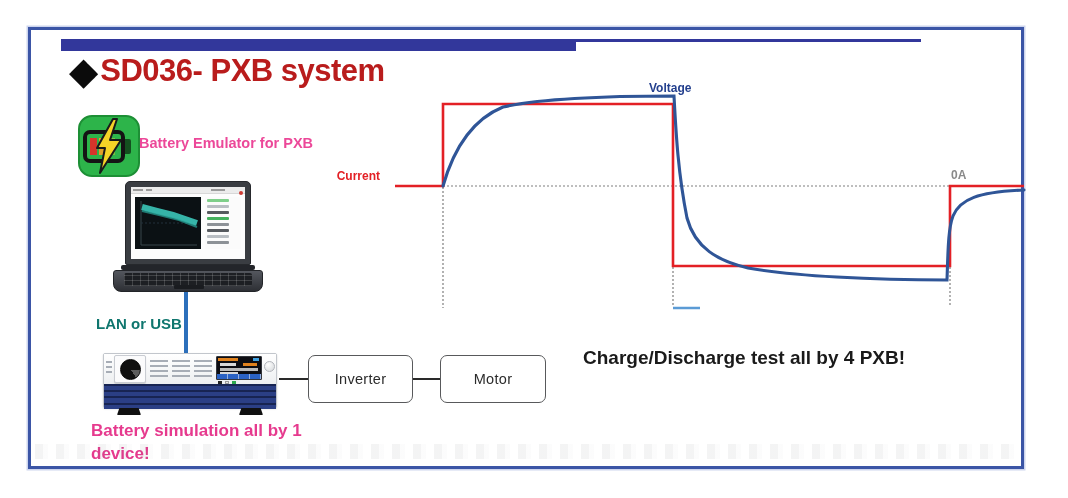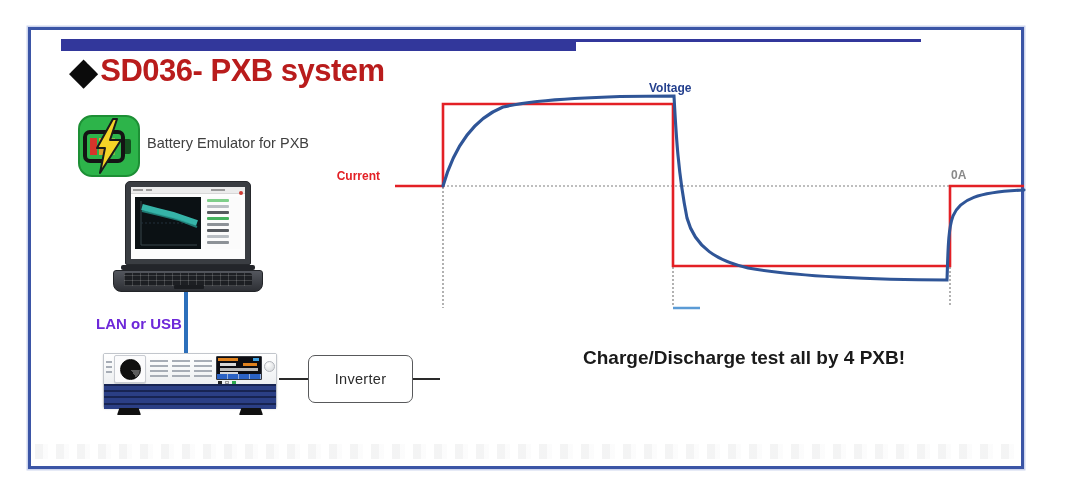--- a/index.html
+++ b/index.html
@@ -16,21 +16,21 @@
   .accent-bar { position:absolute; left:30px; top:9px; width:515px; height:12px; background:#32379b; }
   .accent-line { position:absolute; left:545px; top:9px; width:345px; height:2.5px; background:#32379b; }
 
   
   .title-row { position:absolute; left:38px; top:22px; display:flex; align-items:center; }
   .title-diamond { font-size:38px; line-height:38px; color:#0b0b0b; margin-right:2px; }
   .title-text { font-size:31px; font-weight:bold; color:#b91c1c; letter-spacing:-0.5px; }
 
   
   .bat-icon { position:absolute; left:47px; top:85px; width:62px; height:62px; }
-  .bat-label { position:absolute; left:116px; top:105px; font-size:14.5px; font-weight:normal; color:#404040; }
+  .bat-label { position:absolute; left:108px; top:105px; font-size:14.5px; font-weight:bold; color:#ec4899; }
 
   
   .laptop { position:absolute; left:82px; top:151px; width:150px; height:114px; }
   .lt-lid { position:absolute; left:12px; top:0; width:126px; height:84px; background:#3a3d42;
             border:1px solid #26282c; border-radius:5px 5px 2px 2px; }
   .lt-screen { position:absolute; left:5px; top:5px; right:5px; bottom:5px; background:#fdfdfd; }
   .lt-toolbar { position:absolute; left:0; top:0; right:0; height:7px; background:#ececec; border-bottom:1px solid #d8d8d8; }
   .lt-tb-dash { position:absolute; top:2px; height:2px; background:#9a9a9a; }
   .lt-chart { position:absolute; left:4px; top:10px; width:66px; height:52px; background:#0b1114; }
   .lt-panel { position:absolute; left:74px; top:10px; width:36px; height:52px; background:#fbfbfb; }
@@ -38,21 +38,21 @@
   .lt-reddot { position:absolute; right:2px; top:4px; width:4px; height:4px; border-radius:50%; background:#cf3b35; }
   .lt-hinge { position:absolute; left:8px; top:84px; width:134px; height:5px; background:#23252a; border-radius:2px; }
   .lt-base { position:absolute; left:0; top:89px; width:150px; height:22px;
              background:linear-gradient(#54575e,#2d2f34); border:1px solid #222428; border-radius:3px 3px 8px 8px; }
   .lt-keys { position:absolute; left:10px; top:2px; right:10px; height:13px; border-radius:2px;
              background-color:#1d1f23;
              background-image:repeating-linear-gradient(90deg, rgba(255,255,255,.16) 0 1px, transparent 1px 8px),
                               repeating-linear-gradient(0deg, rgba(255,255,255,.16) 0 1px, transparent 1px 5px); }
   .lt-trackpad { position:absolute; left:60px; bottom:2px; width:30px; height:4px; background:#1a1c20; border-radius:1px; }
 
-  .lan-label { position:absolute; left:65px; top:285px; font-size:15px; font-weight:bold; color:#6d28d9; }
+  .lan-label { position:absolute; left:65px; top:285px; font-size:15px; font-weight:bold; color:#0f766e; }
   .cable { position:absolute; left:153px; top:262px; width:4px; height:63px; background:#2c6fbb; }
 
   
   .device { position:absolute; left:72px; top:323px; width:174px; height:62px; }
   .dv-body { position:absolute; left:0; top:0; width:174px; height:55px; background:#f5f6f7;
              border:1px solid #c2c6cc; border-radius:2px; box-shadow:0 1px 2px rgba(0,0,0,.18); }
   .dv-top { position:absolute; left:0; top:0; right:0; height:30px; background:linear-gradient(#ffffff,#edeff1); }
   .dv-knobbox { position:absolute; left:10px; top:1px; width:32px; height:28px; background:#fbfbfc;
                 border:1px solid #c9ccd2; border-radius:2px; box-shadow:0 1px 1px rgba(0,0,0,.15); }
   .dv-knob { position:absolute; left:5px; top:3px; width:21px; height:21px; border-radius:50%;
@@ -185,26 +185,33 @@
           <div class="dv-ind" style="left:114px; background:#222;"></div>
           <div class="dv-ind" style="left:121px; background:#e8e8e8; border:0.5px solid #999;"></div>
           <div class="dv-ind" style="left:128px; background:#2da84e;"></div>
         </div>
         <div class="dv-navy"></div>
       </div>
       <div class="dv-foot" style="left:14px;"></div>
       <div class="dv-foot" style="right:14px;"></div>
     </div>
 
+    <div class="device-caption">
+      <div>Battery simulation all by 1</div>
+      <div>device!</div>
+    </div>
 
     <div class="connector conn-1"></div>
     <div class="flow-box box-inverter">
       <span>Inverter</span>
     </div>
     <div class="connector conn-2"></div>
+    <div class="flow-box box-motor">
+      <span>Motor</span>
+    </div>
 
     <div class="notes">
       <div>Charge/Discharge test all by 4 PXB!</div>
     </div>
 
     <div class="watermark"></div>
 
     <svg class="chart-svg" viewBox="0 0 996 442">
       <path stroke="#7f7f7f" stroke-width="1.2" stroke-dasharray="2 2" fill="none" d="M412,156 H919"></path>
       <path stroke="#7f7f7f" stroke-width="1.2" stroke-dasharray="2 2" fill="none" d="M412,157 V278"></path>

